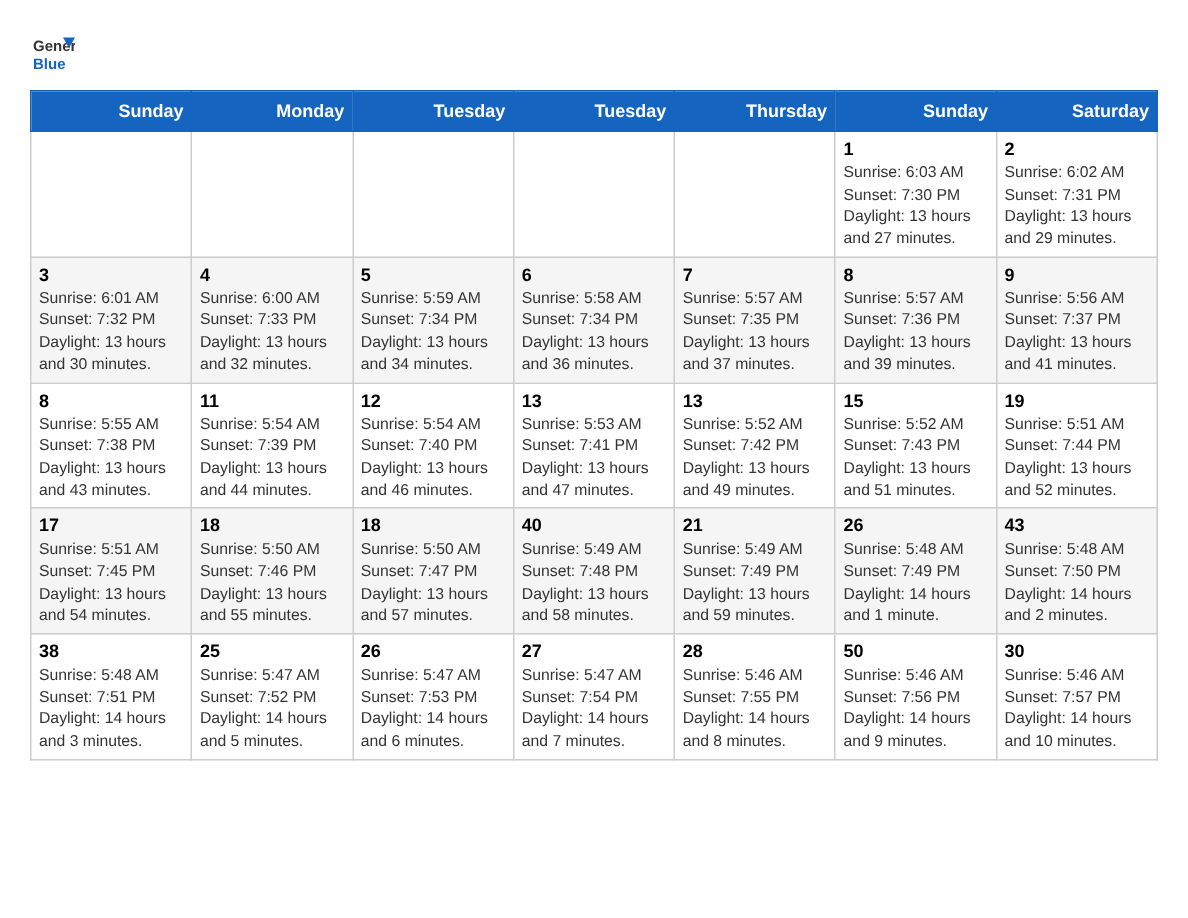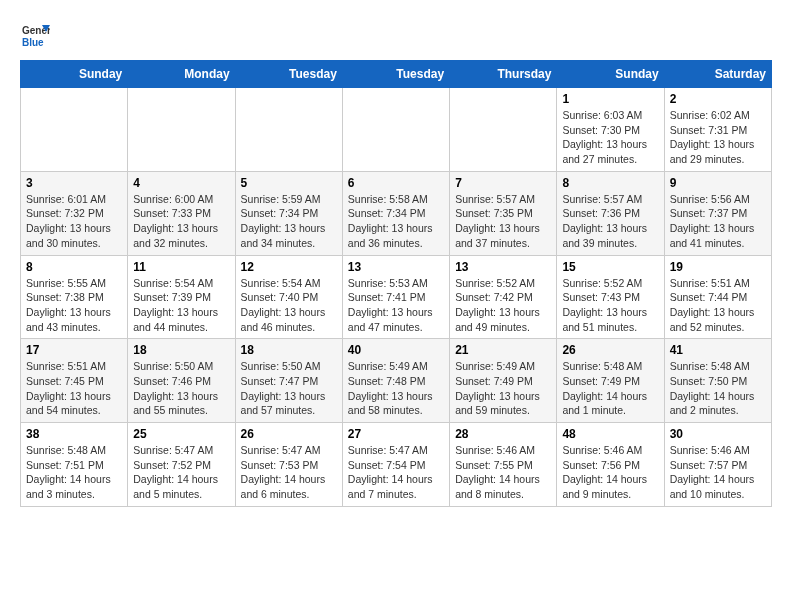--- a/index.html
+++ b/index.html
@@ -223,21 +223,21 @@
         </td>
         <td>
           <span class="day-num">21</span>
           <div class="day-info">Sunrise: 5:49 AM<br>Sunset: 7:49 PM<br>Daylight: 13 hours<br>and 59 minutes.</div>
         </td>
         <td>
           <span class="day-num">26</span>
           <div class="day-info">Sunrise: 5:48 AM<br>Sunset: 7:49 PM<br>Daylight: 14 hours<br>and 1 minute.</div>
         </td>
         <td>
-          <span class="day-num">41</span>
+          <span class="day-num">43</span>
           <div class="day-info">Sunrise: 5:48 AM<br>Sunset: 7:50 PM<br>Daylight: 14 hours<br>and 2 minutes.</div>
         </td>
       </tr>
       <tr class="row-odd">
         <td>
           <span class="day-num">38</span>
           <div class="day-info">Sunrise: 5:48 AM<br>Sunset: 7:51 PM<br>Daylight: 14 hours<br>and 3 minutes.</div>
         </td>
         <td>
           <span class="day-num">25</span>
@@ -249,21 +249,21 @@
         </td>
         <td>
           <span class="day-num">27</span>
           <div class="day-info">Sunrise: 5:47 AM<br>Sunset: 7:54 PM<br>Daylight: 14 hours<br>and 7 minutes.</div>
         </td>
         <td>
           <span class="day-num">28</span>
           <div class="day-info">Sunrise: 5:46 AM<br>Sunset: 7:55 PM<br>Daylight: 14 hours<br>and 8 minutes.</div>
         </td>
         <td>
-          <span class="day-num">48</span>
+          <span class="day-num">50</span>
           <div class="day-info">Sunrise: 5:46 AM<br>Sunset: 7:56 PM<br>Daylight: 14 hours<br>and 9 minutes.</div>
         </td>
         <td>
           <span class="day-num">30</span>
           <div class="day-info">Sunrise: 5:46 AM<br>Sunset: 7:57 PM<br>Daylight: 14 hours<br>and 10 minutes.</div>
         </td>
       </tr>
     </tbody>
 </table>
 

